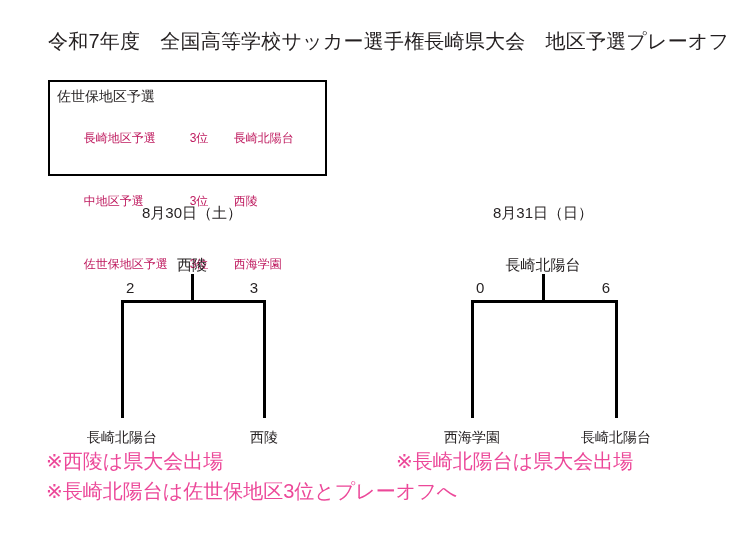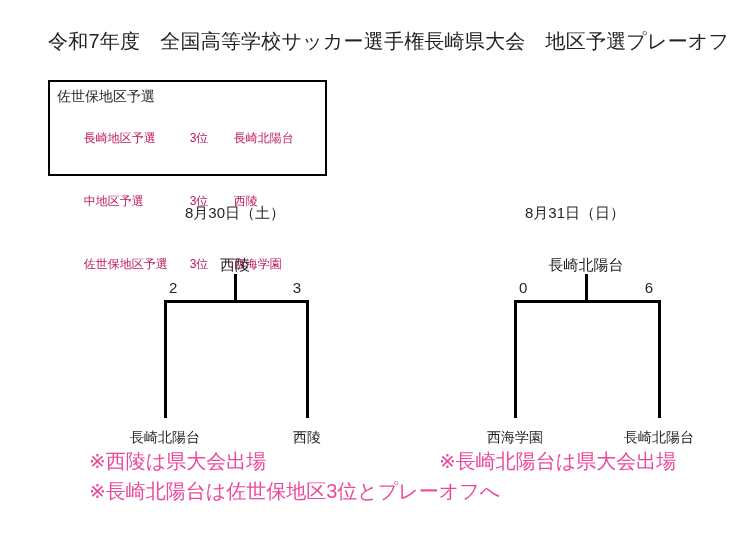--- a/index.html
+++ b/index.html
@@ -74,21 +74,20 @@
   .entry-row .col-team {
     display: inline-block;
   }
 
   
   .bracket {
     position: absolute;
     top: 0;
     height: 551px;
     width: 378px;
-    margin-left: 43px;
   }
   .bracket.left  { left: 0px; }
   .bracket.right { left: 378px; }
 
   .date-label {
     position: absolute;
     top: 203px;
     width: 200px;
     text-align: center;
     font-size: 15px;
@@ -197,21 +196,21 @@
 
     <div class="team-label" style="left:47px;">長崎北陽台</div>
     <div class="team-label" style="left:189px;">西陵</div>
 
     <div class="note" style="left:46px; top:450px;">※西陵は県大会出場</div>
     <div class="note" style="left:46px; top:480px;">※長崎北陽台は佐世保地区3位とプレーオフへ</div>
   </div>
 
   <div class="bracket right">
 
-    <div class="date-label" style="left:54px;text-align:center;">8月31日（日）</div>
+    <div class="date-label" style="left:65px;text-align:center;">8月31日（日）</div>
 
     <div class="winner-label" style="left:65px;">長崎北陽台</div>
 
     <div class="stem" style="left: 164px; top: 274px; height: 29px;"></div>
 
     <div class="crossbar" style="left: 93px; top: 300px; width: 147px;"></div>
 
     <div class="leg" style="left: 93px; top: 300px; height: 118px;"></div>
 
     <div class="leg" style="left: 237px; top: 300px; height: 118px;"></div>

